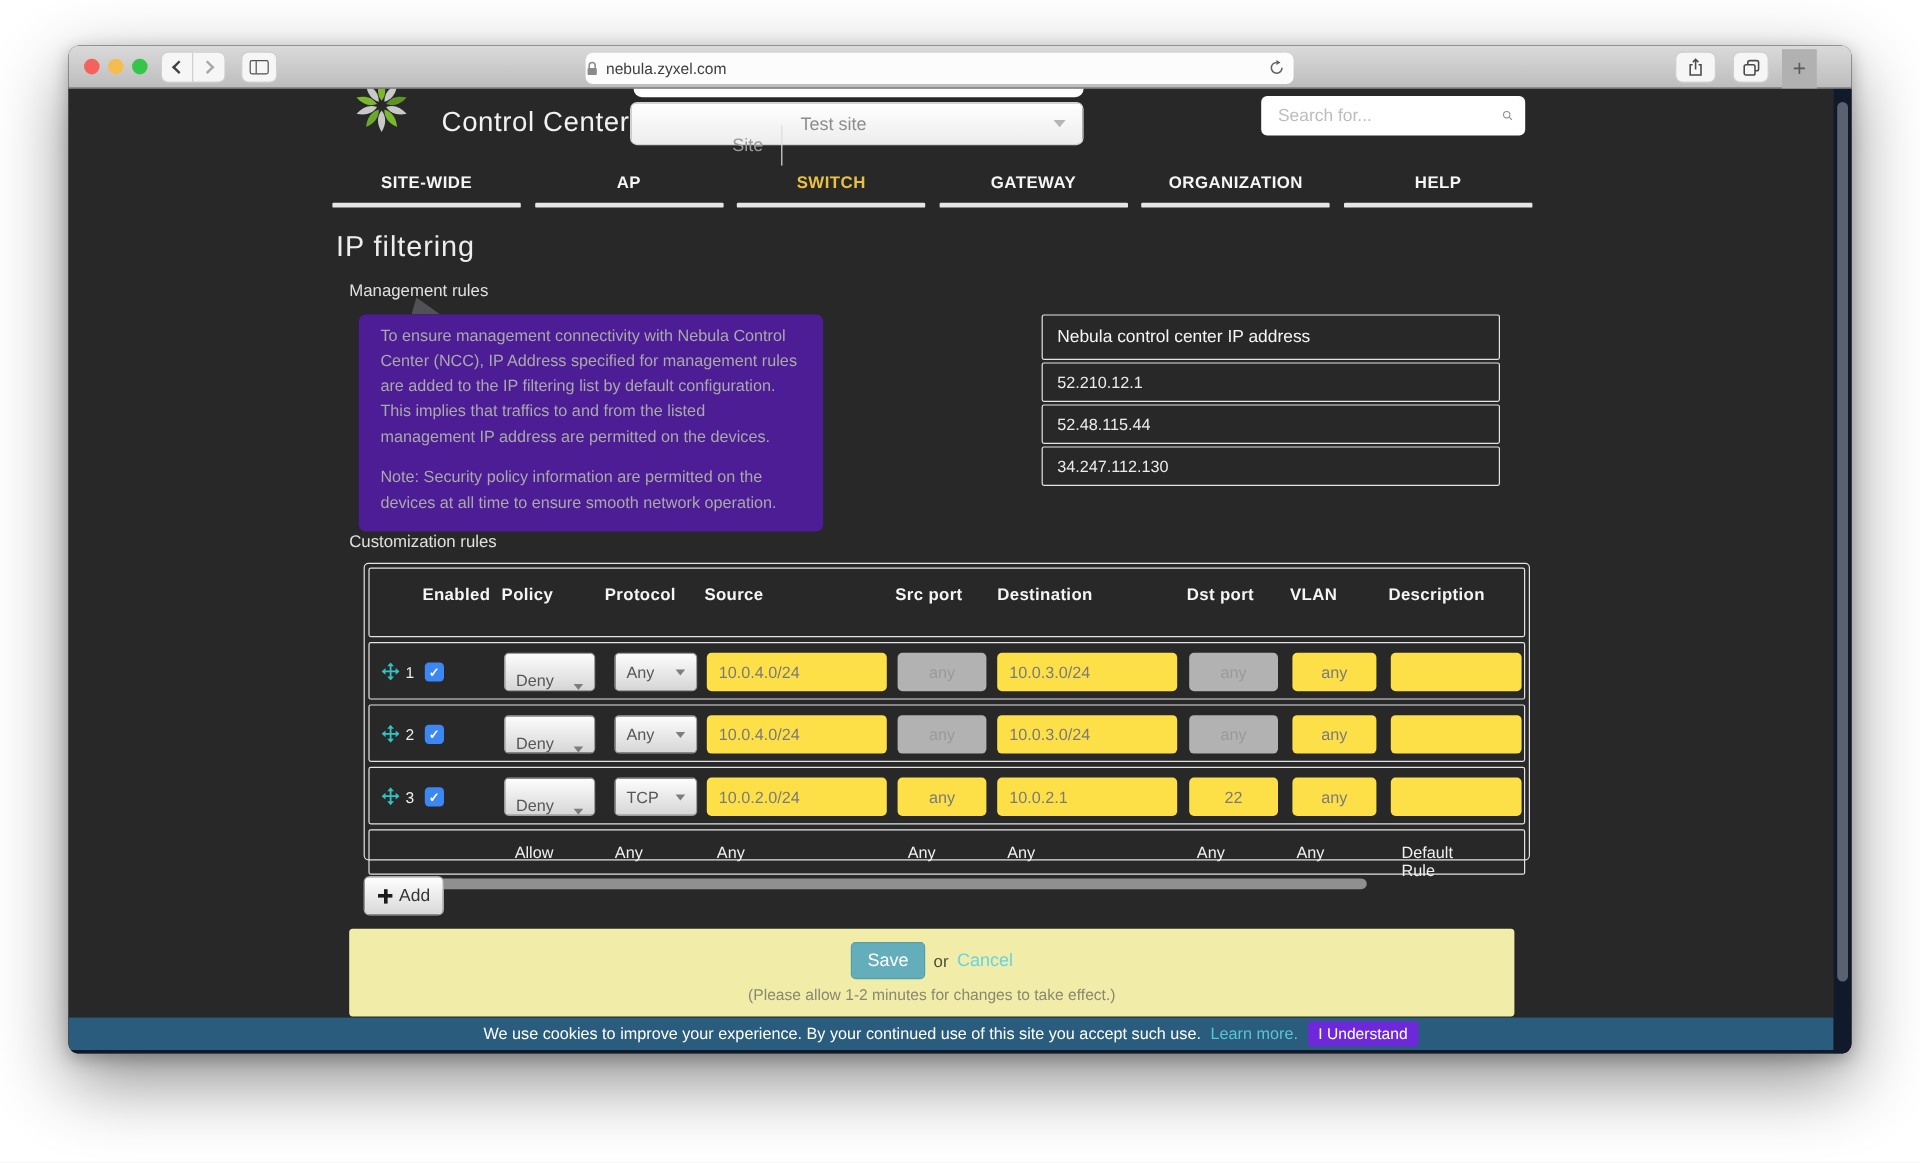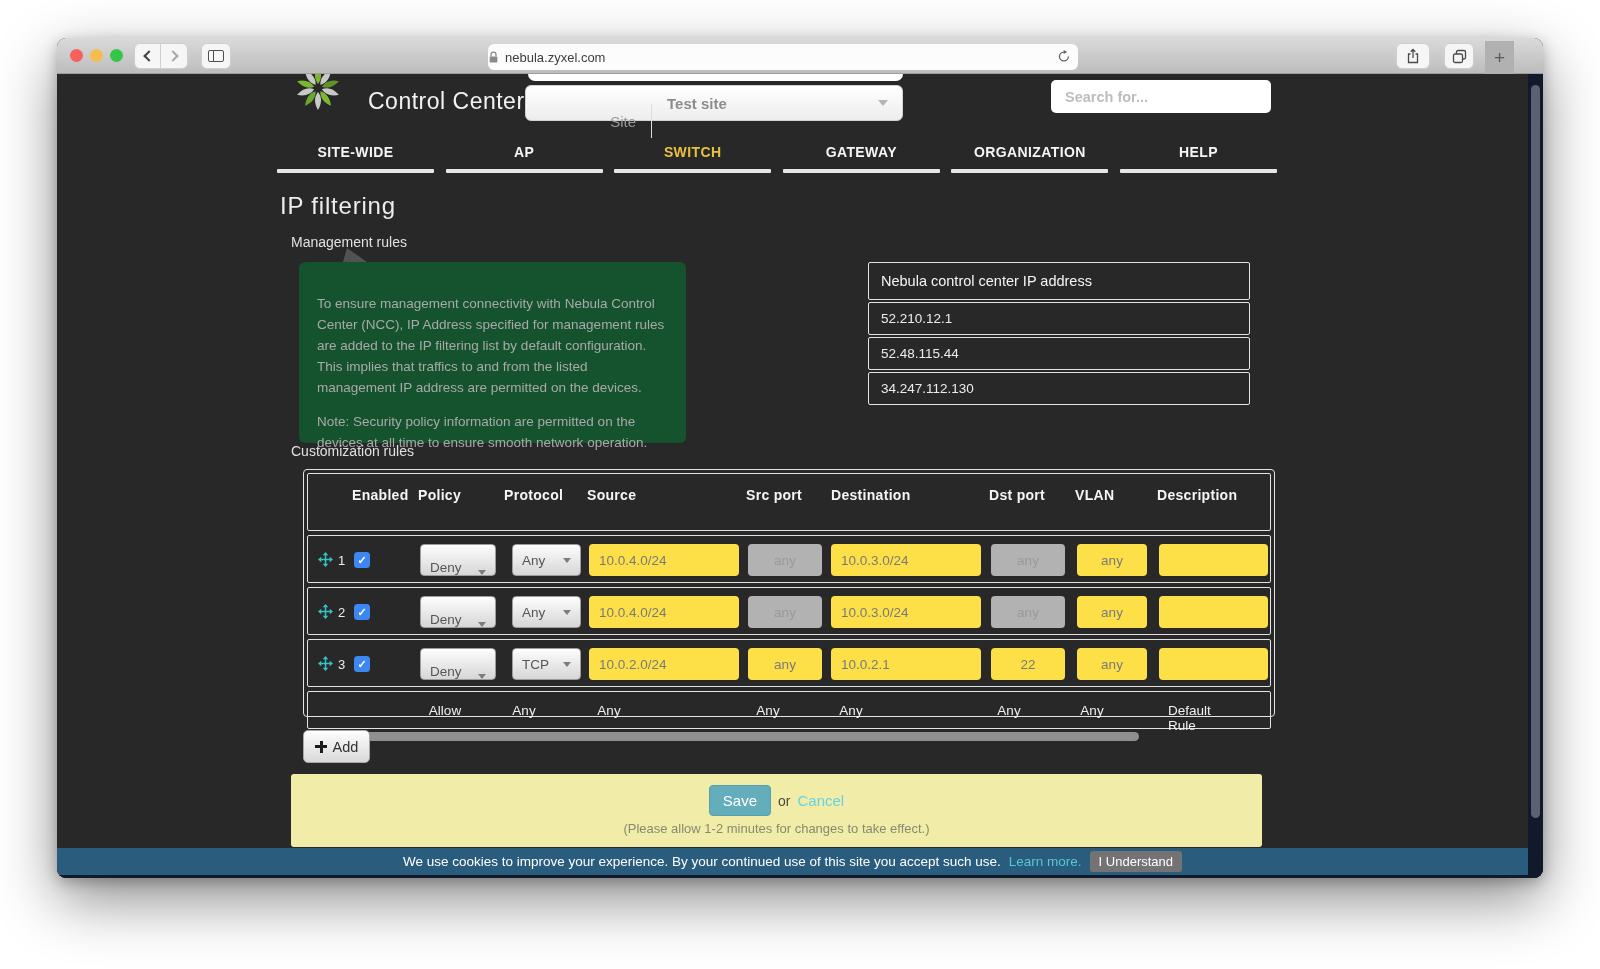--- a/index.html
+++ b/index.html
@@ -32,41 +32,41 @@
   #content { position:absolute; left:0; top:36px; width:1486px; height:804px; background:#282828; overflow:hidden; }
 
   #logo { position:absolute; left:236px; top:-11px; }
   #brand-top { position:absolute; left:312px; top:-21px; font-size:20px; line-height:24px; color:#e8e8e8; font-weight:300; letter-spacing:.5px;}
   #brand-bottom { position:absolute; left:311px; top:14px; font-size:23px; color:#f2f2f2; font-weight:300; letter-spacing:.5px;}
 
   #org-sliver { position:absolute; left:471px; top:-26px; width:375px; height:33px; background:#fff; border-radius:7px; }
   #site-select { position:absolute; left:468px; top:11px; width:378px; height:36px; border-radius:6px;
                  background:linear-gradient(#ffffff,#ededed); border:1px solid #d2d2d2; display:flex; align-items:center; }
   #site-label { width:126px; text-align:right; padding-right:15px; color:#9b9b9b; font-size:15px; border-right:1px solid #dcdcdc; height:100%; display:flex; align-items:center; justify-content:flex-end;margin-top:36px;}
-  #site-value { padding-left:15px; color:#8d8d8d; font-size:15px; flex:1;font-weight:bold;}
+  #site-value { padding-left:15px; color:#8d8d8d; font-size:15px; flex:1;}
   .caret { width:0; height:0; border-left:5px solid transparent; border-right:5px solid transparent; border-top:6px solid #b5b5b5; margin-right:14px;}
 
   #search-box { position:absolute; left:994px; top:6px; width:220px; height:33px; background:#fff; border-radius:5px; display:flex; align-items:center;}
-  #search-input { border:none; outline:none; flex:1; padding-left:14px; font-size:14.5px; color:#555; background:transparent; font-family:"Liberation Sans",sans-serif;font-weight:bold;}
+  #search-input { border:none; outline:none; flex:1; padding-left:14px; font-size:14.5px; color:#555; background:transparent; font-family:"Liberation Sans",sans-serif;}
   #search-input::placeholder { color:#bdbdbd; }
   #search-icon { margin-right:10px; }
 
   #nav { position:absolute; left:220px; top:70px; width:1000px; display:flex; justify-content:space-between; }
   .tab { width:157px; text-align:center; cursor:pointer; }
   .tab .lbl { font-size:14px; font-weight:700; color:#f5f5f5; letter-spacing:.4px; }
   .tab.active .lbl { color:#e9c13f; }
   .tab .bar { margin-top:9px; height:4px; background:#e6e6e6; border-radius:1px; }
 
   #page-title { position:absolute; left:223px; top:118px; font-size:24px; font-weight:300; color:#ededed; letter-spacing:.8px; }
   #mgmt-label { position:absolute; left:234px; top:160px; font-size:14px; color:#e0e0e0; }
   #cust-label { position:absolute; left:234px; top:369px; font-size:14px; color:#e0e0e0; }
 
   #tooltip-arrow { position:absolute; left:286px; top:174px; }
-  #tooltip { position:absolute; left:242px; top:188px; width:387px; height:181px; background:#14532d; border-radius:6px;
-             padding:32px 18px 0 18px; color:#a9a9a9; font-size:13.5px; line-height:1.55; }
+  #tooltip { position:absolute; left:242px; top:188px; width:387px; height:181px; background:#4c1d95; border-radius:6px;
+             padding:8px 18px 0 18px; color:#a9a9a9; font-size:13.5px; line-height:1.55; }
   #tooltip p + p { margin-top:13px; }
 
   
   #ncc-table { position:absolute; left:811px; top:188px; width:382px; }
   .ncc-row { border:1px solid #e3e3e3; border-radius:2px; margin-bottom:2px; height:33px; display:flex; align-items:center; padding-left:12px; color:#ececec; font-size:13.5px; }
   .ncc-row.head { height:38px; font-size:14.5px; color:#f5f5f5; }
 
   
   #rules-table { position:absolute; left:246px; top:395px; width:972px; height:248px; border:1px solid #e3e3e3; border-radius:4px; padding:3px; }
   #rules-head { position:relative; border:1px solid #e3e3e3; border-radius:2px; height:58px; }
@@ -108,21 +108,21 @@
   #save-row { margin-top:11px; display:flex; align-items:center; gap:7px; }
   #save-btn { background:#64aebc; border:1px solid #55a0ae; border-radius:4px; color:#fff; font-size:15px; padding:6px 13px; cursor:pointer;}
   #or-label { font-size:14px; color:#4c4c3c; }
   #cancel-link { font-size:15px; color:#68d3e2; cursor:pointer; }
   #save-note { margin-top:5px; font-size:13px; color:#8a8870; }
 
   #cookie-bar { position:absolute; left:0; top:774px; width:1471px; height:27px; background:#2a5d7d;
                 display:flex; align-items:center; justify-content:center; gap:8px; }
   #cookie-msg { color:#fff; font-size:13.5px; }
   #cookie-more { color:#5ac4d8; font-size:13.5px; cursor:pointer; }
-  #cookie-btn { background:#737373; border-radius:3px; color:#fff; font-size:13px; padding:3px 9px; cursor:pointer; }
+  #cookie-btn { background:#6d28d9; border-radius:3px; color:#fff; font-size:13px; padding:3px 9px; cursor:pointer; }
 
   #vgutter { position:absolute; left:1471px; top:0; width:15px; height:804px; background:#111a2b; }
   #vthumb { position:absolute; left:3px; top:11px; width:9px; height:733px; background:#5a6272; border-radius:5px; }
   #bottom-strip { position:absolute; left:0; top:801px; width:1486px; height:3px; background:#111a2b; }
 </style>
 </head>
 <body>
 
 <div id="window">
 

